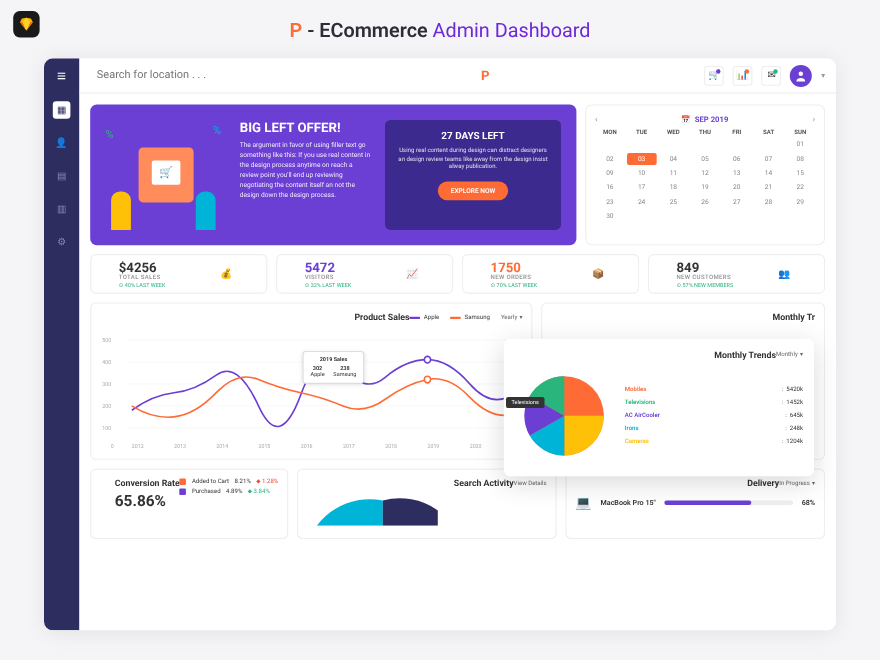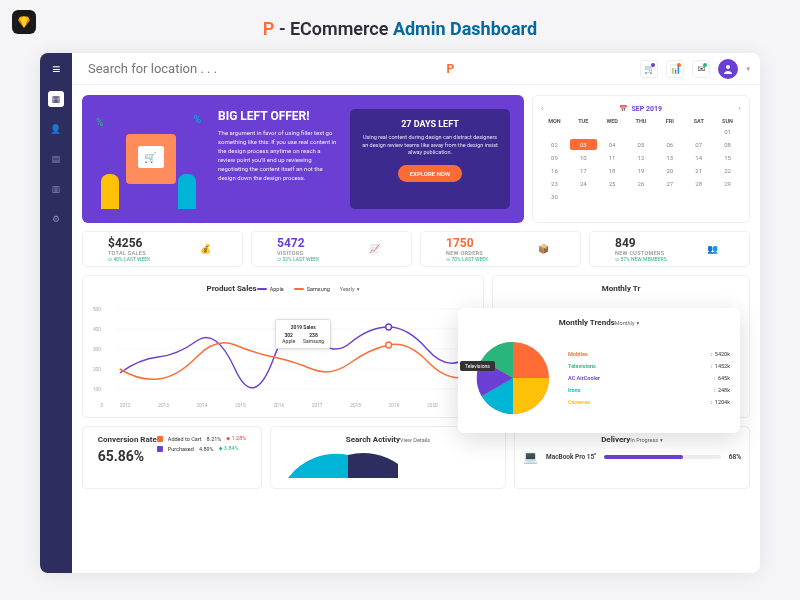--- a/index.html
+++ b/index.html
@@ -2,29 +2,29 @@
 <html><head>
 <meta charset="utf-8">
 <style>
 *{margin:0;padding:0;box-sizing:border-box;font-family:-apple-system,BlinkMacSystemFont,'Segoe UI',Roboto,sans-serif}
 body{background:#f5f5f7;font-size:9px;color:#333}
 .page{width:800px;height:600px;position:relative;background:#f5f5f7;overflow:hidden}
 .sketch-icon{position:absolute;top:10px;left:12px;width:24px;height:24px;background:#1a1a1a;border-radius:6px;display:flex;align-items:center;justify-content:center}
 .sketch-icon svg{width:14px;height:14px}
 .page-title{text-align:center;padding:18px 0 14px;font-size:18px;font-weight:600;color:#2d2d3a}
 .page-title .brand{color:#ff6b35}
-.page-title .light{color:#0369a1;font-weight:700}
+.page-title .light{color:#6d28d9;font-weight:400}
 .app{margin:0 40px;background:#fff;border-radius:8px;box-shadow:0 2px 20px rgba(0,0,0,0.08);position:relative;height:520px;overflow:hidden;display:flex}
 .sidebar{width:32px;background:#2d2d5f;display:flex;flex-direction:column;align-items:center;padding-top:8px;gap:14px}
 .sidebar .burger{color:#fff;font-size:14px;cursor:pointer}
 .sidebar .nav-item{width:16px;height:16px;display:flex;align-items:center;justify-content:center;color:#8a8ab5;cursor:pointer}
 .sidebar .nav-item.active{background:#fff;color:#2d2d5f;border-radius:3px}
 .main{flex:1;display:flex;flex-direction:column;overflow:hidden}
 .topbar{height:32px;display:flex;align-items:center;padding:0 10px;border-bottom:1px solid #eee;gap:8px}
-.search{flex:0 0 160px;height:18px;border:none;font-size:13px;color:#aaa;padding:0 6px}
+.search{flex:0 0 160px;height:18px;border:none;font-size:10px;color:#aaa;padding:0 6px}
 .topbar .logo{margin:0 auto;display:flex;align-items:center;color:#ff6b35;font-weight:700;font-size:12px}
 .topbar .icons{display:flex;gap:8px;align-items:center}
 .topbar .icon-btn{width:18px;height:18px;border:1px solid #eee;border-radius:3px;display:flex;align-items:center;justify-content:center;position:relative;cursor:pointer}
 .topbar .dot{position:absolute;top:2px;right:2px;width:4px;height:4px;border-radius:50%}
 .avatar{width:20px;height:20px;border-radius:50%;background:#6b3fd4;display:flex;align-items:center;justify-content:center;color:#fff;cursor:pointer}
 .content{padding:10px;flex:1;overflow:hidden}
 .row{display:flex;gap:8px;margin-bottom:8px}
 .hero{flex:1;background:#6b3fd4;border-radius:6px;color:#fff;padding:14px;display:flex;gap:12px;position:relative;height:128px}
 .hero-illust{width:110px;position:relative}
 .hero-text{flex:1}
@@ -42,21 +42,21 @@
 .cal-grid .dh{font-weight:700;color:#555;font-size:5.5px}
 .cal-grid .d{color:#888;padding:2px 0}
 .cal-grid .d.today{background:#ff6b35;color:#fff;border-radius:2px}
 .stats{display:flex;gap:8px}
 .stat{flex:1;background:#fff;border:1px solid #eee;border-radius:5px;padding:8px 25px;display:flex;justify-content:space-between;align-items:center;height:36px}
 .stat-val{font-size:12px;font-weight:700}
 .stat-label{font-size:5.5px;color:#999;font-weight:600;letter-spacing:0.3px}
 .stat-change{font-size:5px;color:#2ab57d;display:flex;align-items:center;gap:2px}
 .stat-icon{width:22px;height:22px;display:flex;align-items:center;justify-content:center}
 .card{background:#fff;border:1px solid #eee;border-radius:5px;padding:8px}
-.card-head{display:flex;justify-content:center;align-items:center;margin-bottom:6px}
+.card-head{display:flex;justify-content:flex-end;align-items:center;margin-bottom:6px}
 .card-title{font-size:8px;font-weight:700;color:#333}
 .legend{display:flex;gap:10px;font-size:5.5px;align-items:center}
 .legend-item{display:flex;align-items:center;gap:3px}
 .legend-dot{width:10px;height:2px;border-radius:1px}
 .dropdown{font-size:5.5px;color:#666;cursor:pointer;display:flex;align-items:center;gap:2px}
 .chart-line{height:110px;position:relative}
 .chart-line svg{width:100%;height:100%}
 .chart-tooltip{position:absolute;top:20px;left:48%;background:#fff;border:1px solid #ddd;border-radius:3px;padding:4px 6px;font-size:5px;text-align:center;box-shadow:0 1px 4px rgba(0,0,0,0.1)}
 .chart-tooltip .tt-title{font-weight:700;margin-bottom:2px}
 .floating{position:absolute;right:20px;top:255px;width:282px;background:#fff;border-radius:6px;box-shadow:0 6px 24px rgba(0,0,0,0.15);padding:10px;z-index:10}

